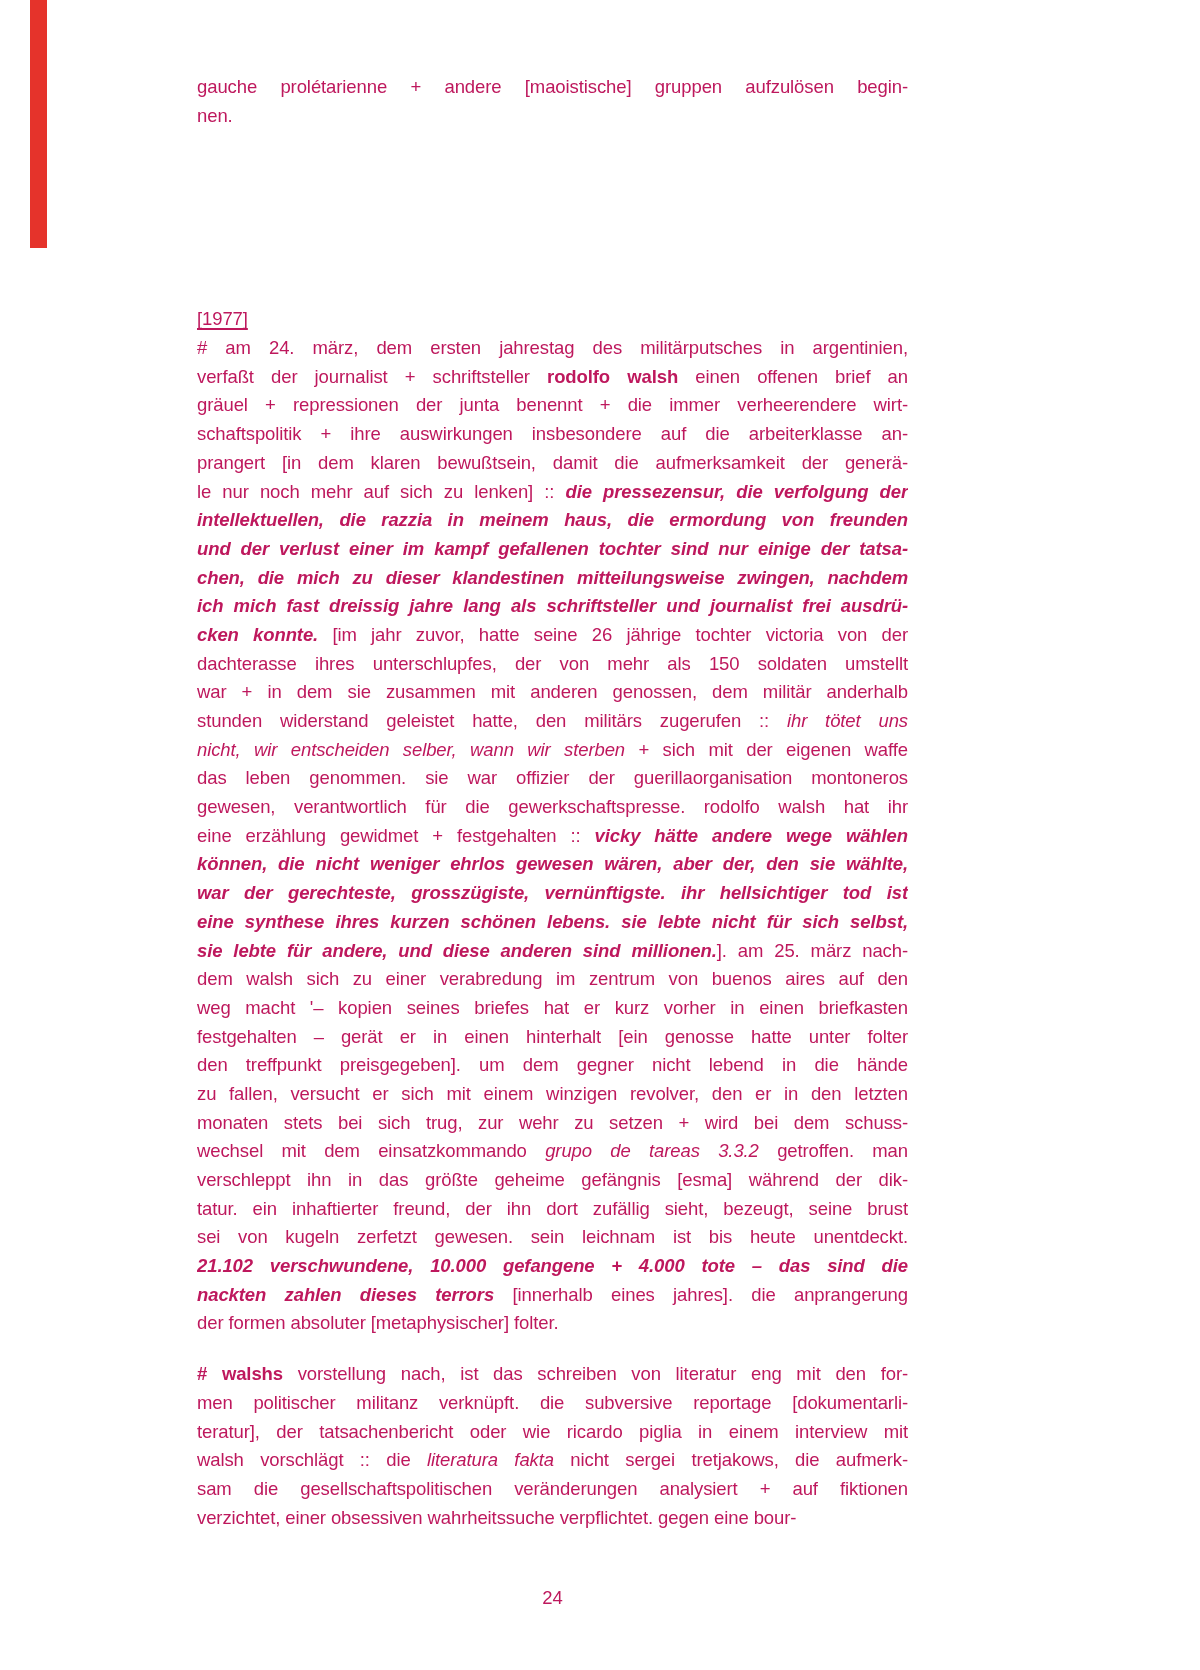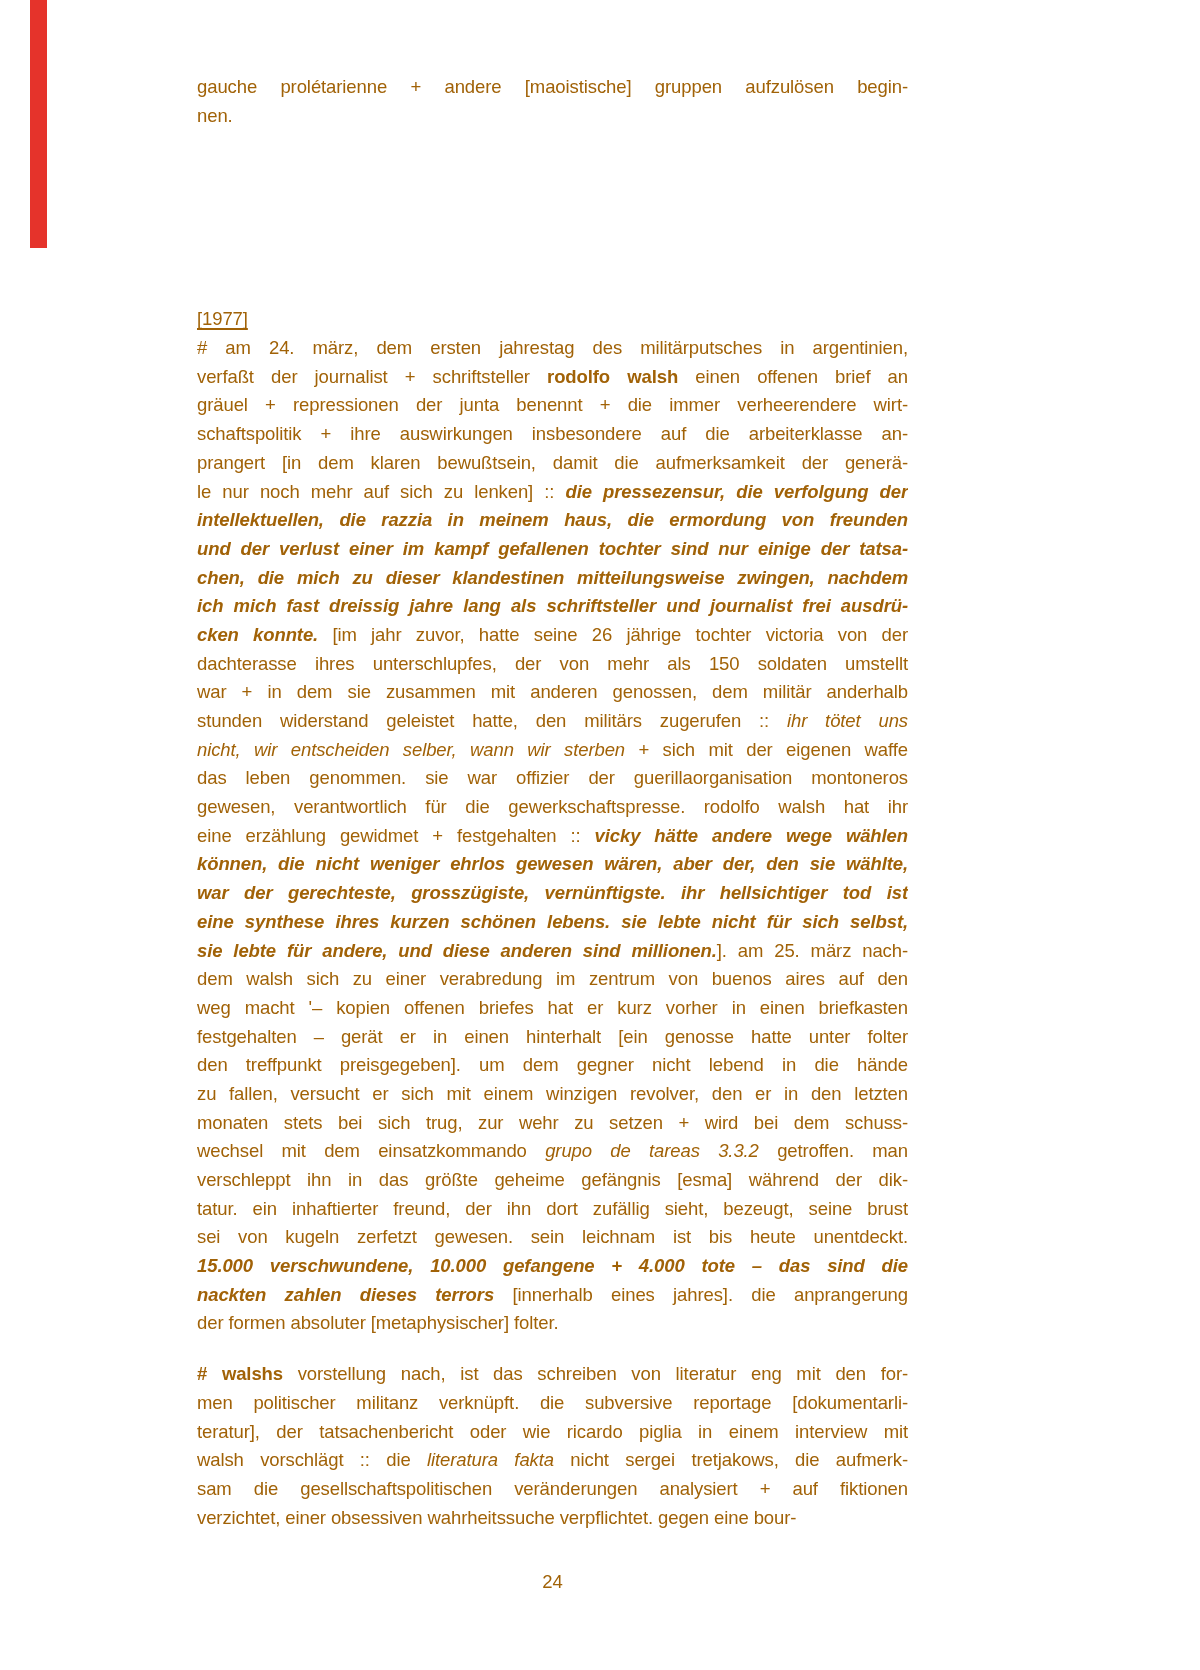--- a/index.html
+++ b/index.html
@@ -1,33 +1,33 @@
 <!DOCTYPE html>
 <html><head>
 <meta charset="utf-8">
 <style>
   html,body{margin:0;padding:0;background:#ffffff;}
   .page{position:relative;width:1200px;height:1670px;background:#ffffff;overflow:hidden;
         font-family:"Liberation Sans",sans-serif;font-size:18.5px;line-height:28.7px;
-        color:#a16207;letter-spacing:-0.1px;}
+        color:#be185d;letter-spacing:-0.1px;}
   .ribbon{position:absolute;left:30px;top:0;width:17px;height:248px;}
   .content{position:absolute;left:197px;top:0;width:711px;}
   .para{margin:0;}
   .line{text-align:justify;text-align-last:justify;height:28.7px;overflow:hidden;}
   .line.no-just{text-align-last:left;}
   .s-r{font-weight:400;font-style:normal;}
   .s-b{font-weight:700;}
   .s-i{font-style:italic;}
   .s-bi{font-weight:700;font-style:italic;}
   .s-u{text-decoration:underline;text-decoration-thickness:1.5px;text-underline-offset:3px;}
   .s-bu{font-weight:700;text-decoration-thickness:2px;text-underline-offset:3px;}
   [data-name="intro-paragraph"]{margin-top:73px;}
   [data-name="year-1977-entry"]{margin-top:175px;}
   [data-name="walsh-literature-paragraph"]{margin-top:22px;}
-  [data-name="page-number"]{margin-top:36px;text-align:center;text-align-last:center;}
+  [data-name="page-number"]{margin-top:52px;text-align:center;text-align-last:center;}
 </style>
 </head>
 <body>
 
 <div class="page" data-name="book-page">
   <div class="ribbon" data-name="red-ribbon-bookmark" style="background: rgb(229, 51, 43);"></div>
   <div class="content" data-name="text-column">
       <div class="para" data-name="intro-paragraph">
         <div class="line" data-name="text-line"><span class="s-r" data-name="text-segment">gauche prolétarienne + andere [maoistische] gruppen aufzulösen begin-</span></div>
         <div class="line no-just" data-name="text-line"><span class="s-r" data-name="text-segment">nen.</span></div>
@@ -50,30 +50,30 @@
         <div class="line" data-name="text-line"><span class="s-r" data-name="text-segment">stunden widerstand geleistet hatte, den militärs zugerufen :: </span><span class="s-i" data-name="text-segment">ihr tötet uns</span></div>
         <div class="line" data-name="text-line"><span class="s-i" data-name="text-segment">nicht, wir entscheiden selber, wann wir sterben</span><span class="s-r" data-name="text-segment"> + sich mit der eigenen waffe</span></div>
         <div class="line" data-name="text-line"><span class="s-r" data-name="text-segment">das leben genommen. sie war offizier der guerillaorganisation montoneros</span></div>
         <div class="line" data-name="text-line"><span class="s-r" data-name="text-segment">gewesen, verantwortlich für die gewerkschaftspresse. rodolfo walsh hat ihr</span></div>
         <div class="line" data-name="text-line"><span class="s-r" data-name="text-segment">eine erzählung gewidmet + festgehalten :: </span><span class="s-bi" data-name="text-segment">vicky hätte andere wege wählen</span></div>
         <div class="line" data-name="text-line"><span class="s-bi" data-name="text-segment">können, die nicht weniger ehrlos gewesen wären, aber der, den sie wählte,</span></div>
         <div class="line" data-name="text-line"><span class="s-bi" data-name="text-segment">war der gerechteste, grosszügiste, vernünftigste. ihr hellsichtiger tod ist</span></div>
         <div class="line" data-name="text-line"><span class="s-bi" data-name="text-segment">eine synthese ihres kurzen schönen lebens. sie lebte nicht für sich selbst,</span></div>
         <div class="line" data-name="text-line"><span class="s-bi" data-name="text-segment">sie lebte für andere, und diese anderen sind millionen.</span><span class="s-r" data-name="text-segment">]. am 25. märz nach-</span></div>
         <div class="line" data-name="text-line"><span class="s-r" data-name="text-segment">dem walsh sich zu einer verabredung im zentrum von buenos aires auf den</span></div>
-        <div class="line" data-name="text-line"><span class="s-r" data-name="text-segment">weg macht '– kopien offenen briefes hat er kurz vorher in einen briefkasten</span></div>
+        <div class="line" data-name="text-line"><span class="s-r" data-name="text-segment">weg macht '– kopien seines briefes hat er kurz vorher in einen briefkasten</span></div>
         <div class="line" data-name="text-line"><span class="s-r" data-name="text-segment">festgehalten – gerät er in einen hinterhalt [ein genosse hatte unter folter</span></div>
         <div class="line" data-name="text-line"><span class="s-r" data-name="text-segment">den treffpunkt preisgegeben]. um dem gegner nicht lebend in die hände</span></div>
         <div class="line" data-name="text-line"><span class="s-r" data-name="text-segment">zu fallen, versucht er sich mit einem winzigen revolver, den er in den letzten</span></div>
         <div class="line" data-name="text-line"><span class="s-r" data-name="text-segment">monaten stets bei sich trug, zur wehr zu setzen + wird bei dem schuss-</span></div>
         <div class="line" data-name="text-line"><span class="s-r" data-name="text-segment">wechsel mit dem einsatzkommando </span><span class="s-i" data-name="text-segment">grupo de tareas 3.3.2</span><span class="s-r" data-name="text-segment"> getroffen. man</span></div>
         <div class="line" data-name="text-line"><span class="s-r" data-name="text-segment">verschleppt ihn in das größte geheime gefängnis [esma] während der dik-</span></div>
         <div class="line" data-name="text-line"><span class="s-r" data-name="text-segment">tatur. ein inhaftierter freund, der ihn dort zufällig sieht, bezeugt, seine brust</span></div>
         <div class="line" data-name="text-line"><span class="s-r" data-name="text-segment">sei von kugeln zerfetzt gewesen. sein leichnam ist bis heute unentdeckt.</span></div>
-        <div class="line" data-name="text-line"><span class="s-bi" data-name="text-segment">15.000 verschwundene, 10.000 gefangene + 4.000 tote – das sind die</span></div>
+        <div class="line" data-name="text-line"><span class="s-bi" data-name="text-segment">21.102 verschwundene, 10.000 gefangene + 4.000 tote – das sind die</span></div>
         <div class="line" data-name="text-line"><span class="s-bi" data-name="text-segment">nackten zahlen dieses terrors</span><span class="s-r" data-name="text-segment"> [innerhalb eines jahres]. die anprangerung</span></div>
         <div class="line no-just" data-name="text-line"><span class="s-r" data-name="text-segment">der formen absoluter [metaphysischer] folter.</span></div>
       </div>
       <div class="para" data-name="walsh-literature-paragraph">
         <div class="line" data-name="text-line"><span class="s-b" data-name="text-segment"># walshs</span><span class="s-r" data-name="text-segment"> vorstellung nach, ist das schreiben von literatur eng mit den for-</span></div>
         <div class="line" data-name="text-line"><span class="s-r" data-name="text-segment">men politischer militanz verknüpft. die subversive reportage [dokumentarli-</span></div>
         <div class="line" data-name="text-line"><span class="s-r" data-name="text-segment">teratur], der tatsachenbericht oder wie ricardo piglia in einem interview mit</span></div>
         <div class="line" data-name="text-line"><span class="s-r" data-name="text-segment">walsh vorschlägt :: die </span><span class="s-i" data-name="text-segment">literatura fakta</span><span class="s-r" data-name="text-segment"> nicht sergei tretjakows, die aufmerk-</span></div>
         <div class="line" data-name="text-line"><span class="s-r" data-name="text-segment">sam die gesellschaftspolitischen veränderungen analysiert + auf fiktionen</span></div>
         <div class="line no-just" data-name="text-line"><span class="s-r" data-name="text-segment">verzichtet, einer obsessiven wahrheitssuche verpflichtet. gegen eine bour-</span></div>

